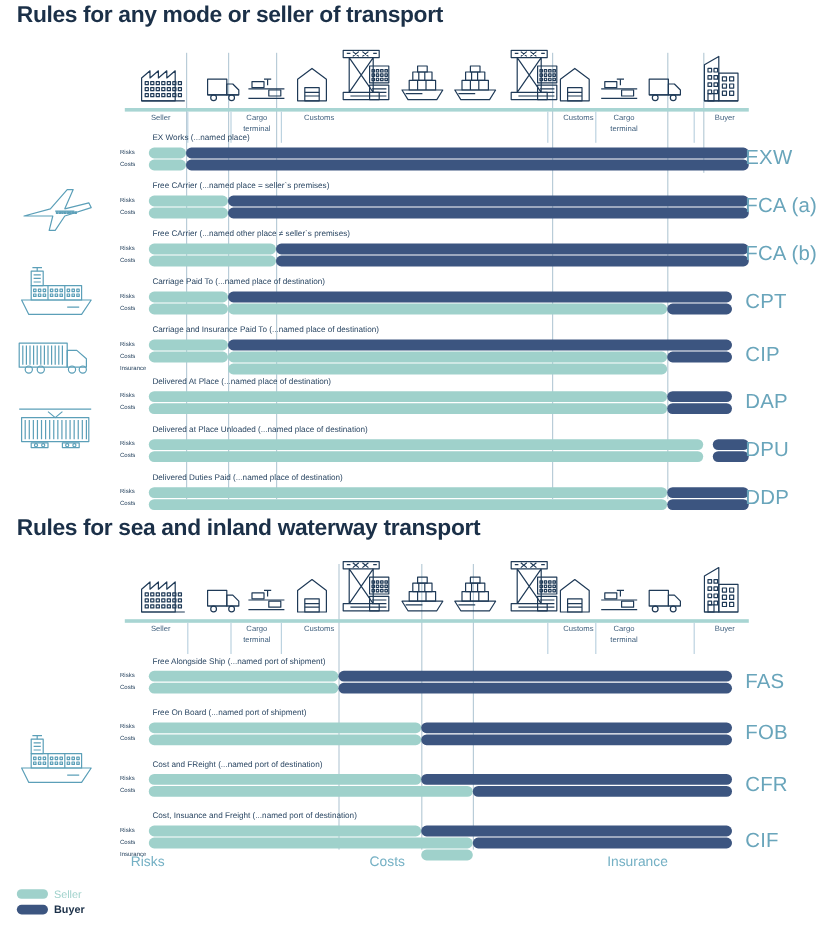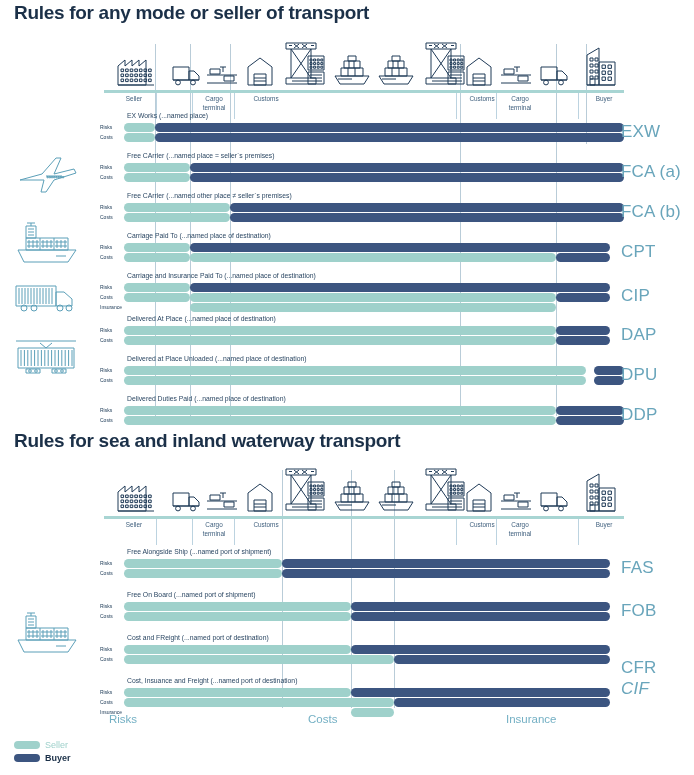--- a/index.html
+++ b/index.html
@@ -756,21 +756,21 @@
           <div class="seg buyer" style="left: 227px; width: 259px;"></div>
         </div>
       </div>
       <div class="barline" style="top: 21px;">
         <div class="barlabel">Costs</div>
         <div class="track">
           <div class="seg seller" style="left: 0px; width: 270px;"></div>
           <div class="seg buyer" style="left: 270px; width: 216px;"></div>
         </div>
       </div>
-      <div class="code" style="top: 24px;">CFR</div>
+      <div class="code" style="top: 10px;">CFR</div>
     </div>
     <div class="rowblock" style="top: 677px;">
       <div class="rowtitle">Cost, Insuance and Freight  (...named port of destination)</div>
       <div class="barline" style="top: 11px;">
         <div class="barlabel">Risks</div>
         <div class="track">
           <div class="seg seller" style="left: 0px; width: 227px;"></div>
           <div class="seg buyer" style="left: 227px; width: 259px;"></div>
         </div>
       </div>
@@ -780,21 +780,21 @@
           <div class="seg seller" style="left: 0px; width: 270px;"></div>
           <div class="seg buyer" style="left: 270px; width: 216px;"></div>
         </div>
       </div>
       <div class="barline" style="top: 31px;">
         <div class="barlabel">Insurance</div>
         <div class="track">
           <div class="seg seller" style="left: 227px; width: 43px;"></div>
         </div>
       </div>
-      <div class="code" style="top: 2px; font-style: italic;">CIF</div>
+      <div class="code" style="top: 14px;">CIF</div>
     </div>
   </div>
 
 <div class="axis-label" style="left:109px; top:713px;">Risks</div>
 <div class="axis-label" style="left:308px; top:713px;">Costs</div>
 <div class="axis-label" style="left:506px; top:713px;">Insurance</div>
 
 <div class="legend" style="top:738px;">
   <div class="legend-row">
     <span class="legend-sw seller"></span>

